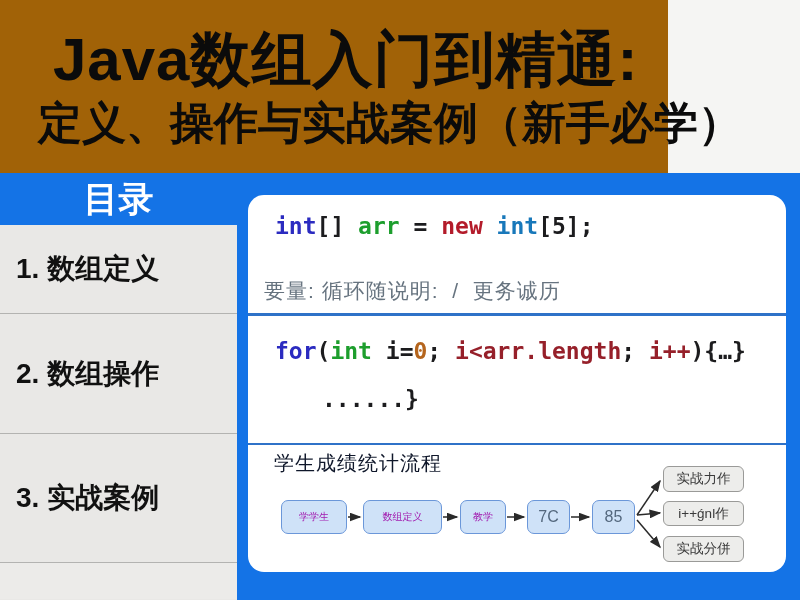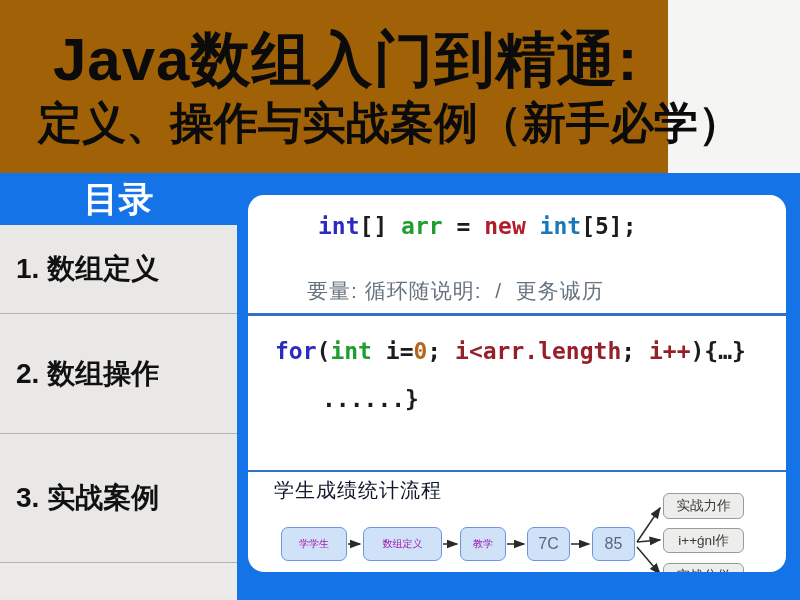--- a/index.html
+++ b/index.html
@@ -30,22 +30,22 @@
   .toc-item.r3 { height:129px; }
   .toc-filler { width:237px; height:36px; background:#ecebe9; }
 
   
   .card { position:absolute; left:248px; top:22px; width:538px; height:377px;
           background:#ffffff; border-radius:16px; overflow:hidden;
           display:flex; flex-direction:column; }
   .divider { height:3px; background:#2f72c8; flex:0 0 auto; }
   .divider.thin { height:2px; }
   .sec { position:relative; flex:0 0 auto; }
-  .sec1 { height:118px;margin-left:43px; }
-  .sec2 { height:154px;border-radius:30px; }
+  .sec1 { height:118px; }
+  .sec2 { height:127px;border-radius:30px; }
   .sec3 { height:127px; }
 
   .code { position:absolute; white-space:pre; font-family:"DejaVu Sans Mono", monospace;
           font-weight:600; font-size:23px; color:#1c1c1e; }
   .line1 { left:27px; top:18px; }
   .annotation { position:absolute; left:16px; top:82px; font-size:21px; color:#66737f;
           white-space:pre; letter-spacing:1px; }
   .line2 { left:27px; top:22px; }
   .line2cont { left:74px; top:70px; }
 

